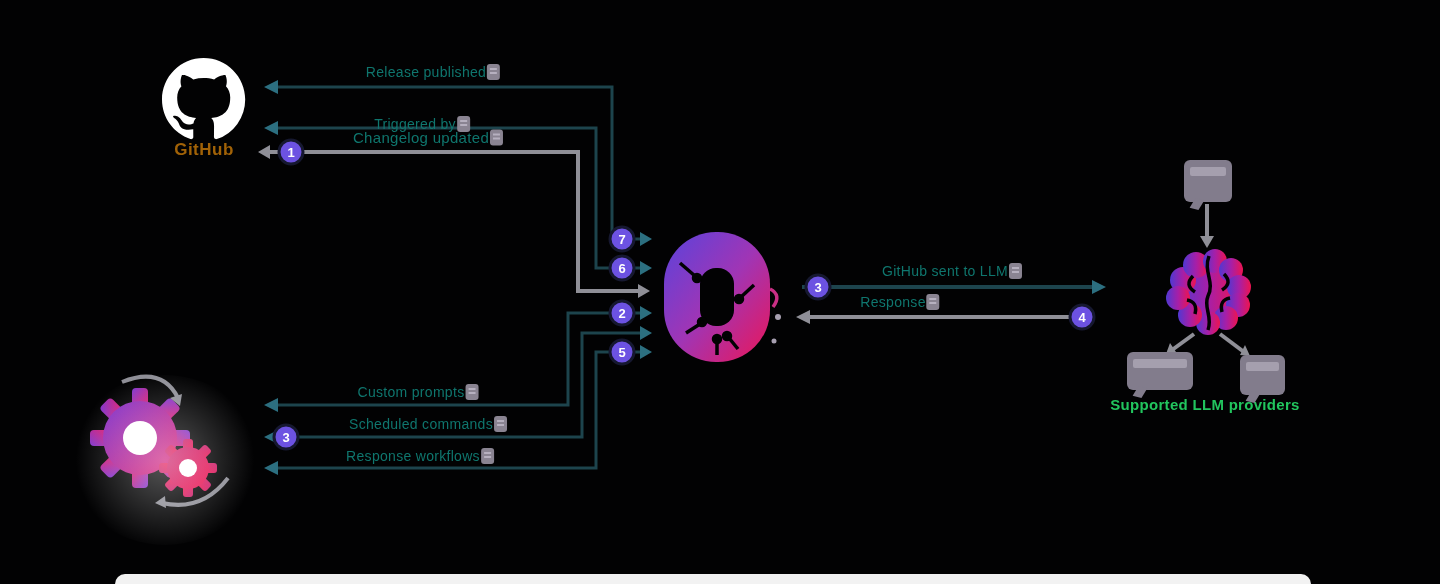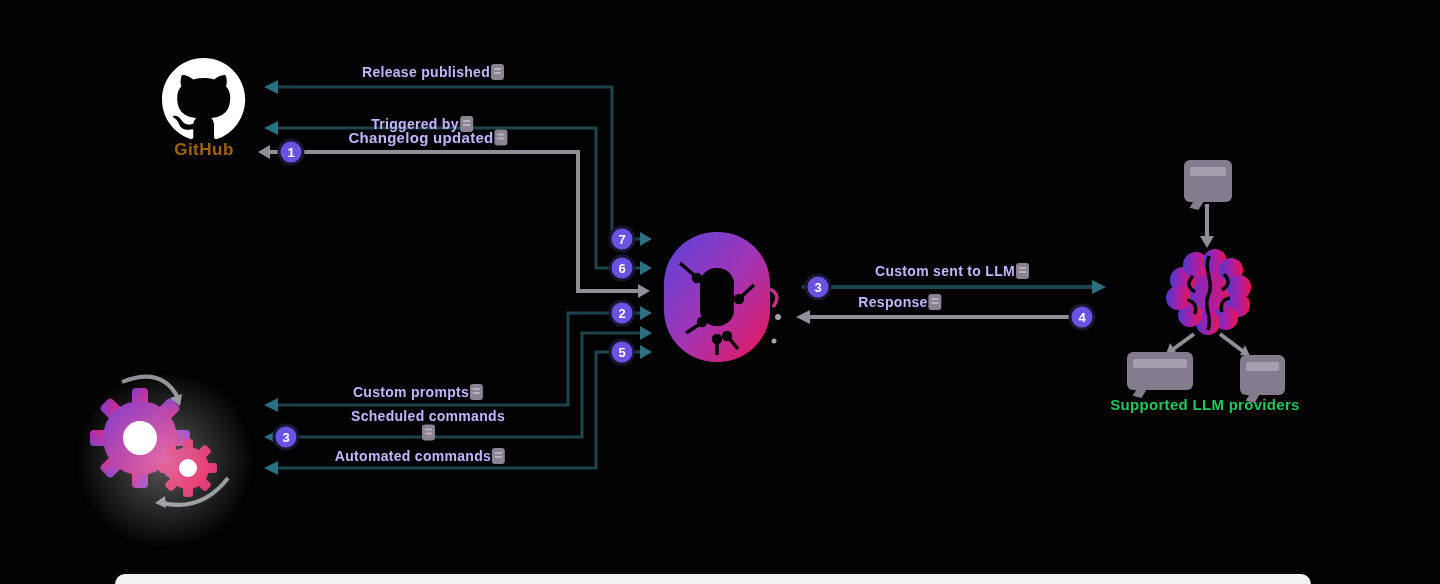--- a/index.html
+++ b/index.html
@@ -1,19 +1,19 @@
 <!DOCTYPE html>
 <html><head>
 <meta charset="utf-8">
 <style>
   html,body{margin:0;padding:0;background:#000;}
   #canvas{position:relative;width:1440px;height:584px;background:#020203;overflow:hidden;
           font-family:"Liberation Sans",sans-serif;}
   .lbl{position:absolute;transform:translate(-50%,-50%);display:flex;align-items:center;gap:1px;
-       color:#c4b5fd;font-weight:700;font-size:14px;letter-spacing:.3px;white-space:nowrap;}
+       color:#0f766e;font-weight:400;font-size:14px;letter-spacing:.3px;white-space:nowrap;}
   .lbl.big{font-size:15px;margin-top:30px;}
   .ic{display:inline-block;width:13px;height:16px;background:#8a8492;border-radius:3px;position:relative;flex:0 0 auto;}
   .ic::after{content:"";position:absolute;left:3px;top:4px;width:7px;height:2px;background:#b6b0bf;
              box-shadow:0 4px 0 #b6b0bf;}
   .badge{position:absolute;width:27px;height:27px;box-sizing:border-box;border-radius:50%;
          background:#6C52E2;border:3px solid #161830;color:#fff;font-weight:700;font-size:13px;
          display:flex;align-items:center;justify-content:center;transform:translate(-50%,-50%);z-index:5;}
   .chip{position:absolute;background:#827c8c;border-radius:6px;z-index:3;}
   .chip::before{content:"";position:absolute;left:6px;top:7px;right:6px;height:9px;background:#a59fae;border-radius:2px;}
   .chip::after{content:"";position:absolute;left:8px;bottom:-7px;width:10px;height:10px;background:#827c8c;
@@ -198,31 +198,31 @@
   </div>
   <div class="lbl" style="left:422px;top:124px;">
     <span>Triggered by</span>
     <span class="ic"></span>
   </div>
 
   <div class="lbl" style="left:418px;top:392px;">
     <span>Custom prompts</span>
     <span class="ic"></span>
   </div>
-  <div class="lbl" style="left:428px;top:424px;flex-direction:column;">
+  <div class="lbl" style="left:428px;top:424px;">
     <span>Scheduled commands</span>
     <span class="ic"></span>
   </div>
   <div class="lbl" style="left:420px;top:456px;">
-    <span>Automated commands</span>
+    <span>Response workflows</span>
     <span class="ic"></span>
   </div>
 
   <div class="lbl" style="left:952px;top:271px;">
-    <span>Custom sent to LLM</span>
+    <span>GitHub sent to LLM</span>
     <span class="ic"></span>
   </div>
   <div class="lbl" style="left:900px;top:302px;">
     <span>Response</span>
     <span class="ic"></span>
   </div>
 
   <div class="github-word" style="left:204px;top:140px;">GitHub</div>
 
   <div class="caption" style="left:1205px;top:396px;">Supported LLM providers</div>

